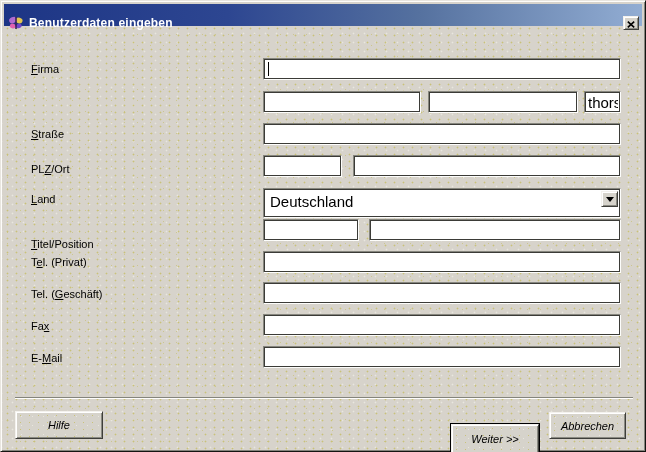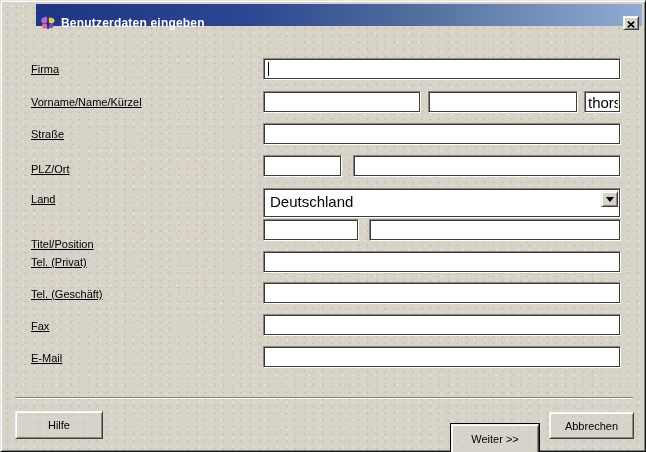--- a/index.html
+++ b/index.html
@@ -15,34 +15,34 @@
       radial-gradient(circle, #ccc68f 0.7px, transparent 1px);
     background-size: 9px 7px, 11px 9px, 13px 11px;
     background-position: 2px 3px, 6px 1px, 0 6px;
     border:1px solid; border-color:#e8e5df #141412 #141412 #e8e5df;
     box-shadow: inset 1px 1px 0 #fdfcfa, inset -1px -1px 0 #84847c;
   }
 
   .titlebar {
     position:absolute; left:3px; top:3px; right:3px; height:22px;
     background:linear-gradient(90deg,#1d3585 0%,#2d4691 35%,#55719f 65%,#92add3 100%);
-    display:flex; align-items:center; padding:16px 3px 0 4px;margin-left:32px;
+    display:flex; align-items:center; padding:16px 3px 0 4px;
   }
   .title-text { color:#fff; font-weight:bold; font-size:12px; margin-left:5px; letter-spacing:.2px; }
   .app-icon { width:16px; height:16px; display:inline-block; }
 
   .close-btn {
     margin-left:auto; width:16px; height:14px; padding:0;
     background:#d6d3cb;
     border:1px solid; border-color:#f4f2ee #3e3e3a #3e3e3a #f4f2ee;
     box-shadow: inset 1px 1px 0 #fff, inset -1px -1px 0 #8a8a82;
     display:flex; align-items:center; justify-content:center; cursor:default;
   }
 
-  .lbl { position:absolute; left:30px; height:13px; white-space:nowrap;text-decoration:underline; }
+  .lbl { position:absolute; left:30px; height:13px; white-space:nowrap; }
   .lbl u { text-underline-offset:1px; }
 
   .field, .combo {
     position:absolute; height:22px; background:#fff;
     border:1px solid; border-color:#86867e #fdfdfb #fdfdfb #86867e;
     box-shadow: inset 0 0 0 1px #3b3b37;
     font-family:"Liberation Sans", sans-serif; font-size:15px; color:#000;
     padding:0 2px 0 5px; outline:none; border-radius:0;
   }
 
@@ -65,21 +65,21 @@
 
   .btn {
     position:absolute; background-color:#d6d3cb;
     background-image:
       radial-gradient(circle, #cac279 0.7px, transparent 1px),
       radial-gradient(circle, #e9e6df 0.7px, transparent 1px);
     background-size: 9px 7px, 11px 9px;
     border:1px solid; border-color:#f4f2ee #3e3e3a #3e3e3a #f4f2ee;
     box-shadow: inset 1px 1px 0 #fff, inset -1px -1px 0 #8a8a82;
     font-family:"Liberation Sans", sans-serif; font-size:11px; color:#000;
-    cursor:default; padding:3px;
+    cursor:default; padding:3px;font-style:italic;
   }
   .btn.default { box-shadow: 0 0 0 1px #000, inset 1px 1px 0 #fff, inset -1px -1px 0 #8a8a82; }
 </style>
 </head>
 <body>
 
 <div class="window">
 
   <div class="titlebar">
     <span class="app-icon">
@@ -95,21 +95,20 @@
     <button class="close-btn">
       <span>
         <svg width="8" height="7" viewBox="0 0 8 7">
             <path d="M0.8 0.6 L7.2 6.4 M7.2 0.6 L0.8 6.4" stroke="#000" stroke-width="1.6"></path>
           </svg>
       </span>
     </button>
   </div>
 
   <label class="lbl" style="top:62px"><u>F</u>irma</label>
-  <label class="lbl" style="top:95px"><u>V</u>orname/Name/Kürzel</label>
   <label class="lbl" style="top:127px"><u>S</u>traße</label>
   <label class="lbl" style="top:162px">PL<u>Z</u>/Ort</label>
   <label class="lbl" style="top:192px"><u>L</u>and</label>
   <label class="lbl" style="top:237px"><u>T</u>itel/Position</label>
   <label class="lbl" style="top:255px">T<u>e</u>l. (Privat)</label>
   <label class="lbl" style="top:287px">Tel. (<u>G</u>eschäft)</label>
   <label class="lbl" style="top:319px">Fa<u>x</u></label>
   <label class="lbl" style="top:351px">E-<u>M</u>ail</label>
 
   <input class="field" style="left: 262px; top: 57px; width: 358px;" value="">
@@ -136,15 +135,15 @@
 
   <input class="field" style="left: 262px; top: 250px; width: 358px;" value="">
   <input class="field" style="left: 262px; top: 281px; width: 358px;" value="">
   <input class="field" style="left: 262px; top: 313px; width: 358px;" value="">
   <input class="field" style="left: 262px; top: 345px; width: 358px;" value="">
 
   <div class="divider"></div>
 
   <button class="btn" style="left:14px;  top:410px; width:88px; height:28px">Hilfe</button>
   <button class="btn default" style="left:450px; top:423px; width:88px; height:30px">Weiter &gt;&gt;</button>
-  <button class="btn" style="left:548px; top:411px; width:85px; height:27px">Abbrechen</button>
+  <button class="btn" style="left:548px; top:411px; width:77px; height:27px">Abbrechen</button>
 
 </div>
 
 </body></html>

